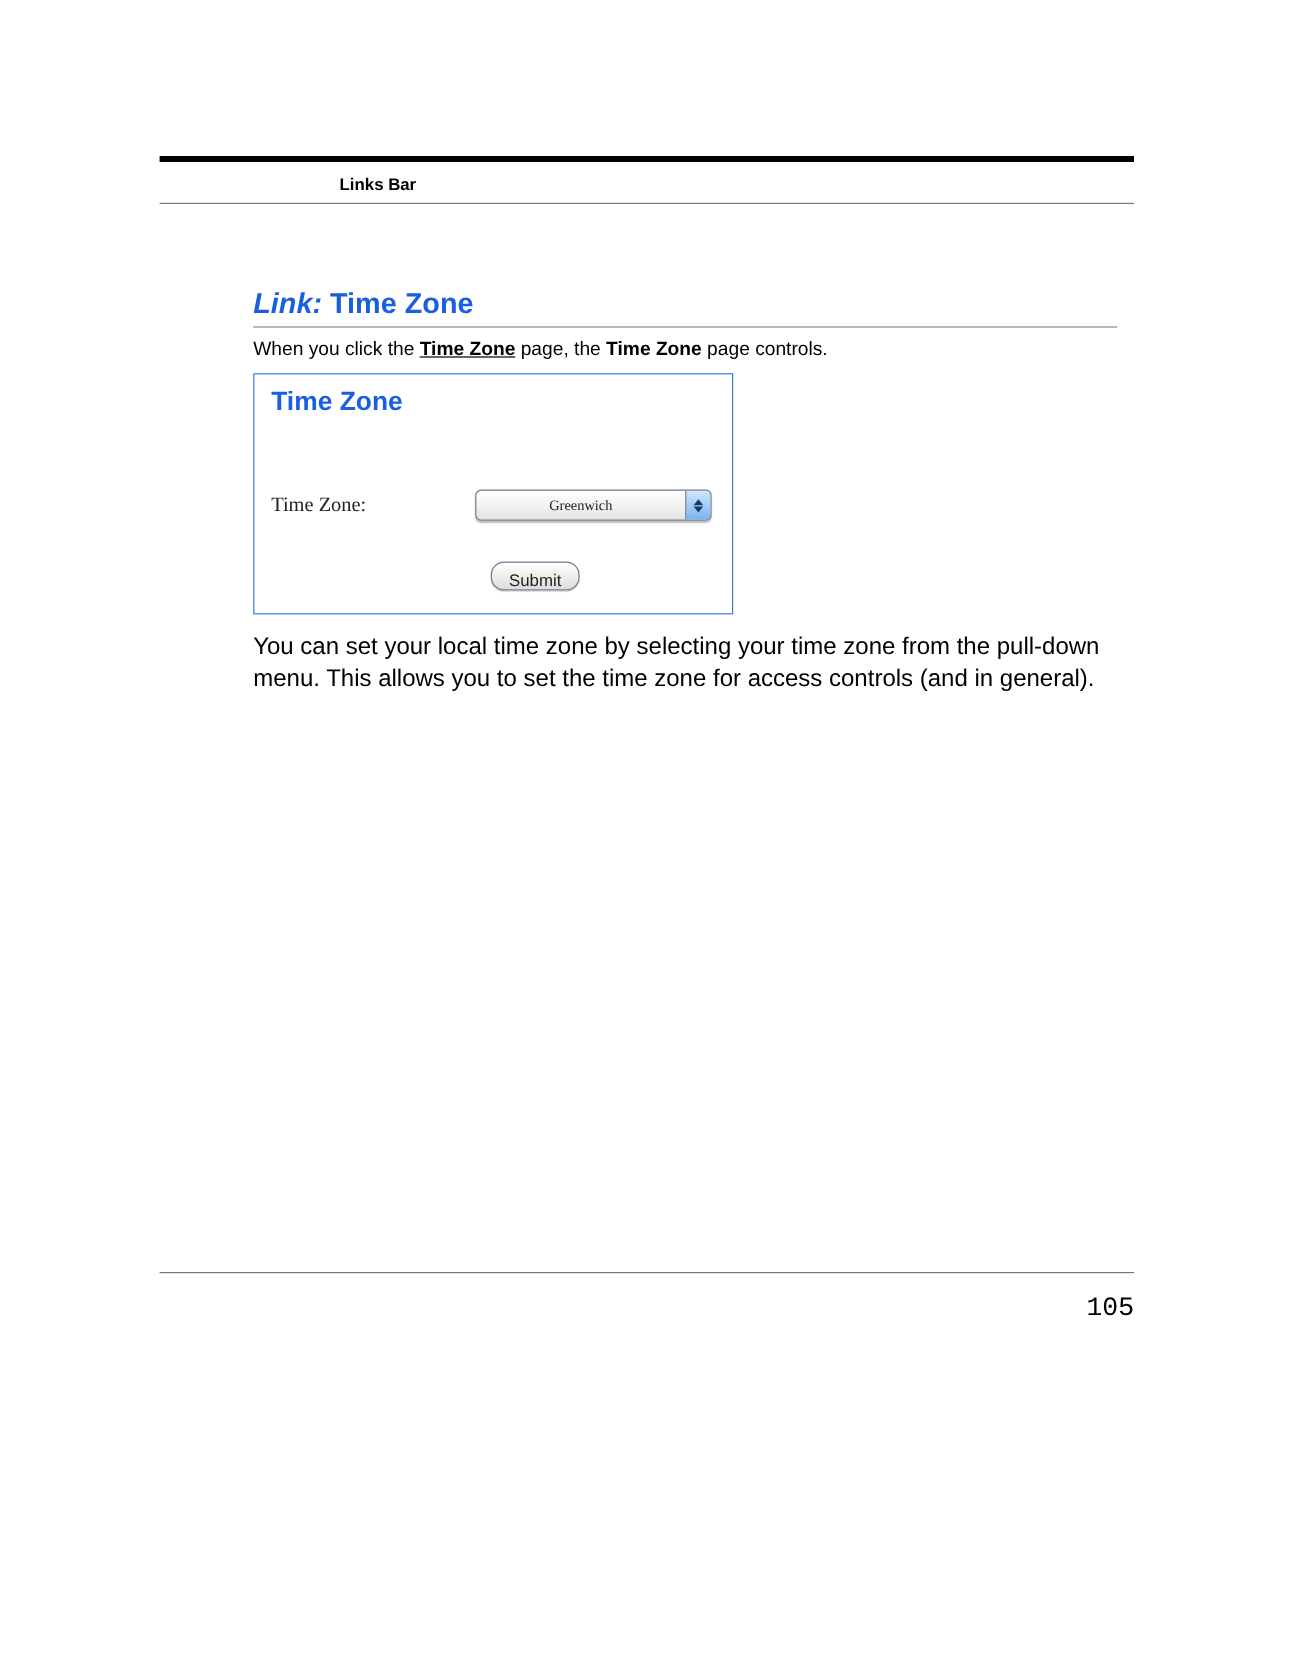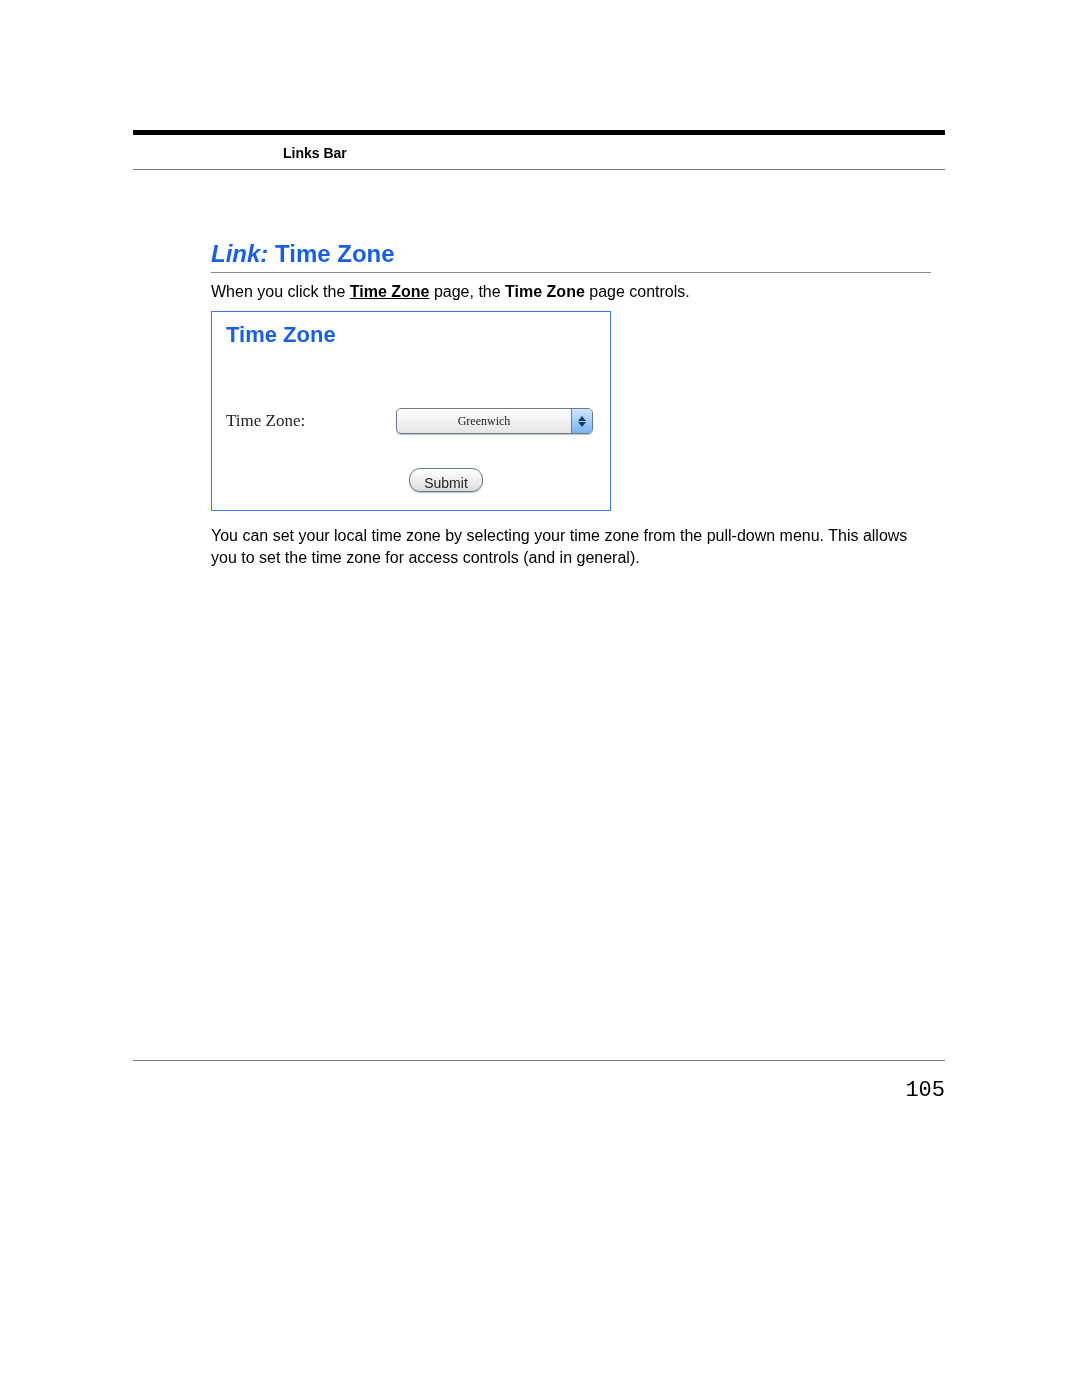--- a/index.html
+++ b/index.html
@@ -131,21 +131,21 @@
     border: 1px solid #6b7a8f;
     border-radius: 11px;
     background: linear-gradient(#ffffff, #dddddd);
     box-shadow: 0 1px 1px rgba(0,0,0,0.25);
     font-size: 14px;
     color: #222;
     margin-left: 70px;
   }
   .caption {
     margin-top: 14px;
-    font-size: 16px;
+    font-size: 20px;
     color: #000;
     line-height: 1.35;
   }
   .bottom-rule {
     position: absolute;
     left: 133px;
     top: 1060px;
     width: 812px;
     border-top: 1px solid #777;
   }

